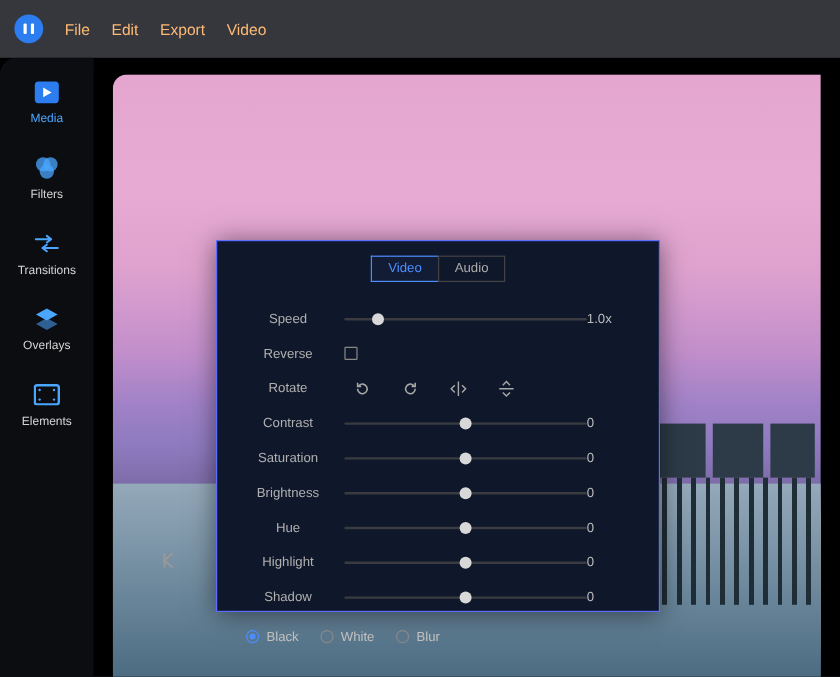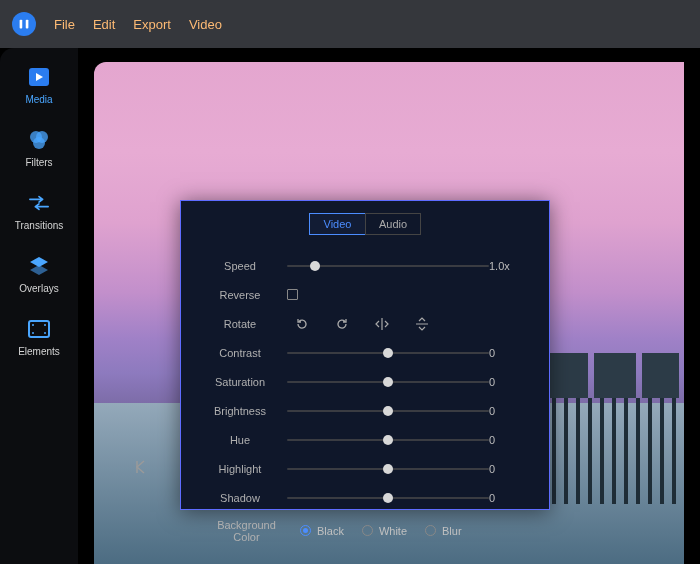--- a/index.html
+++ b/index.html
@@ -390,21 +390,20 @@
       <div class="rlabel">Shadow</div>
       <div class="rcontrol">
           <div class="slider-track">
             <div class="slider-thumb" style="left:50%"></div>
           </div>
         </div>
       <div class="rvalue">0</div>
     </div>
 
     <div class="row" style="margin-top:4px">
-      <div class="rlabel" style="width:95px">Background Color</div>
       <div class="rcontrol radio-row">
         <div class="radio active">
             <div class="dot"></div>
             <span>Black</span>
           </div>
         <div class="radio">
             <div class="dot"></div>
             <span>White</span>
           </div>
         <div class="radio">

